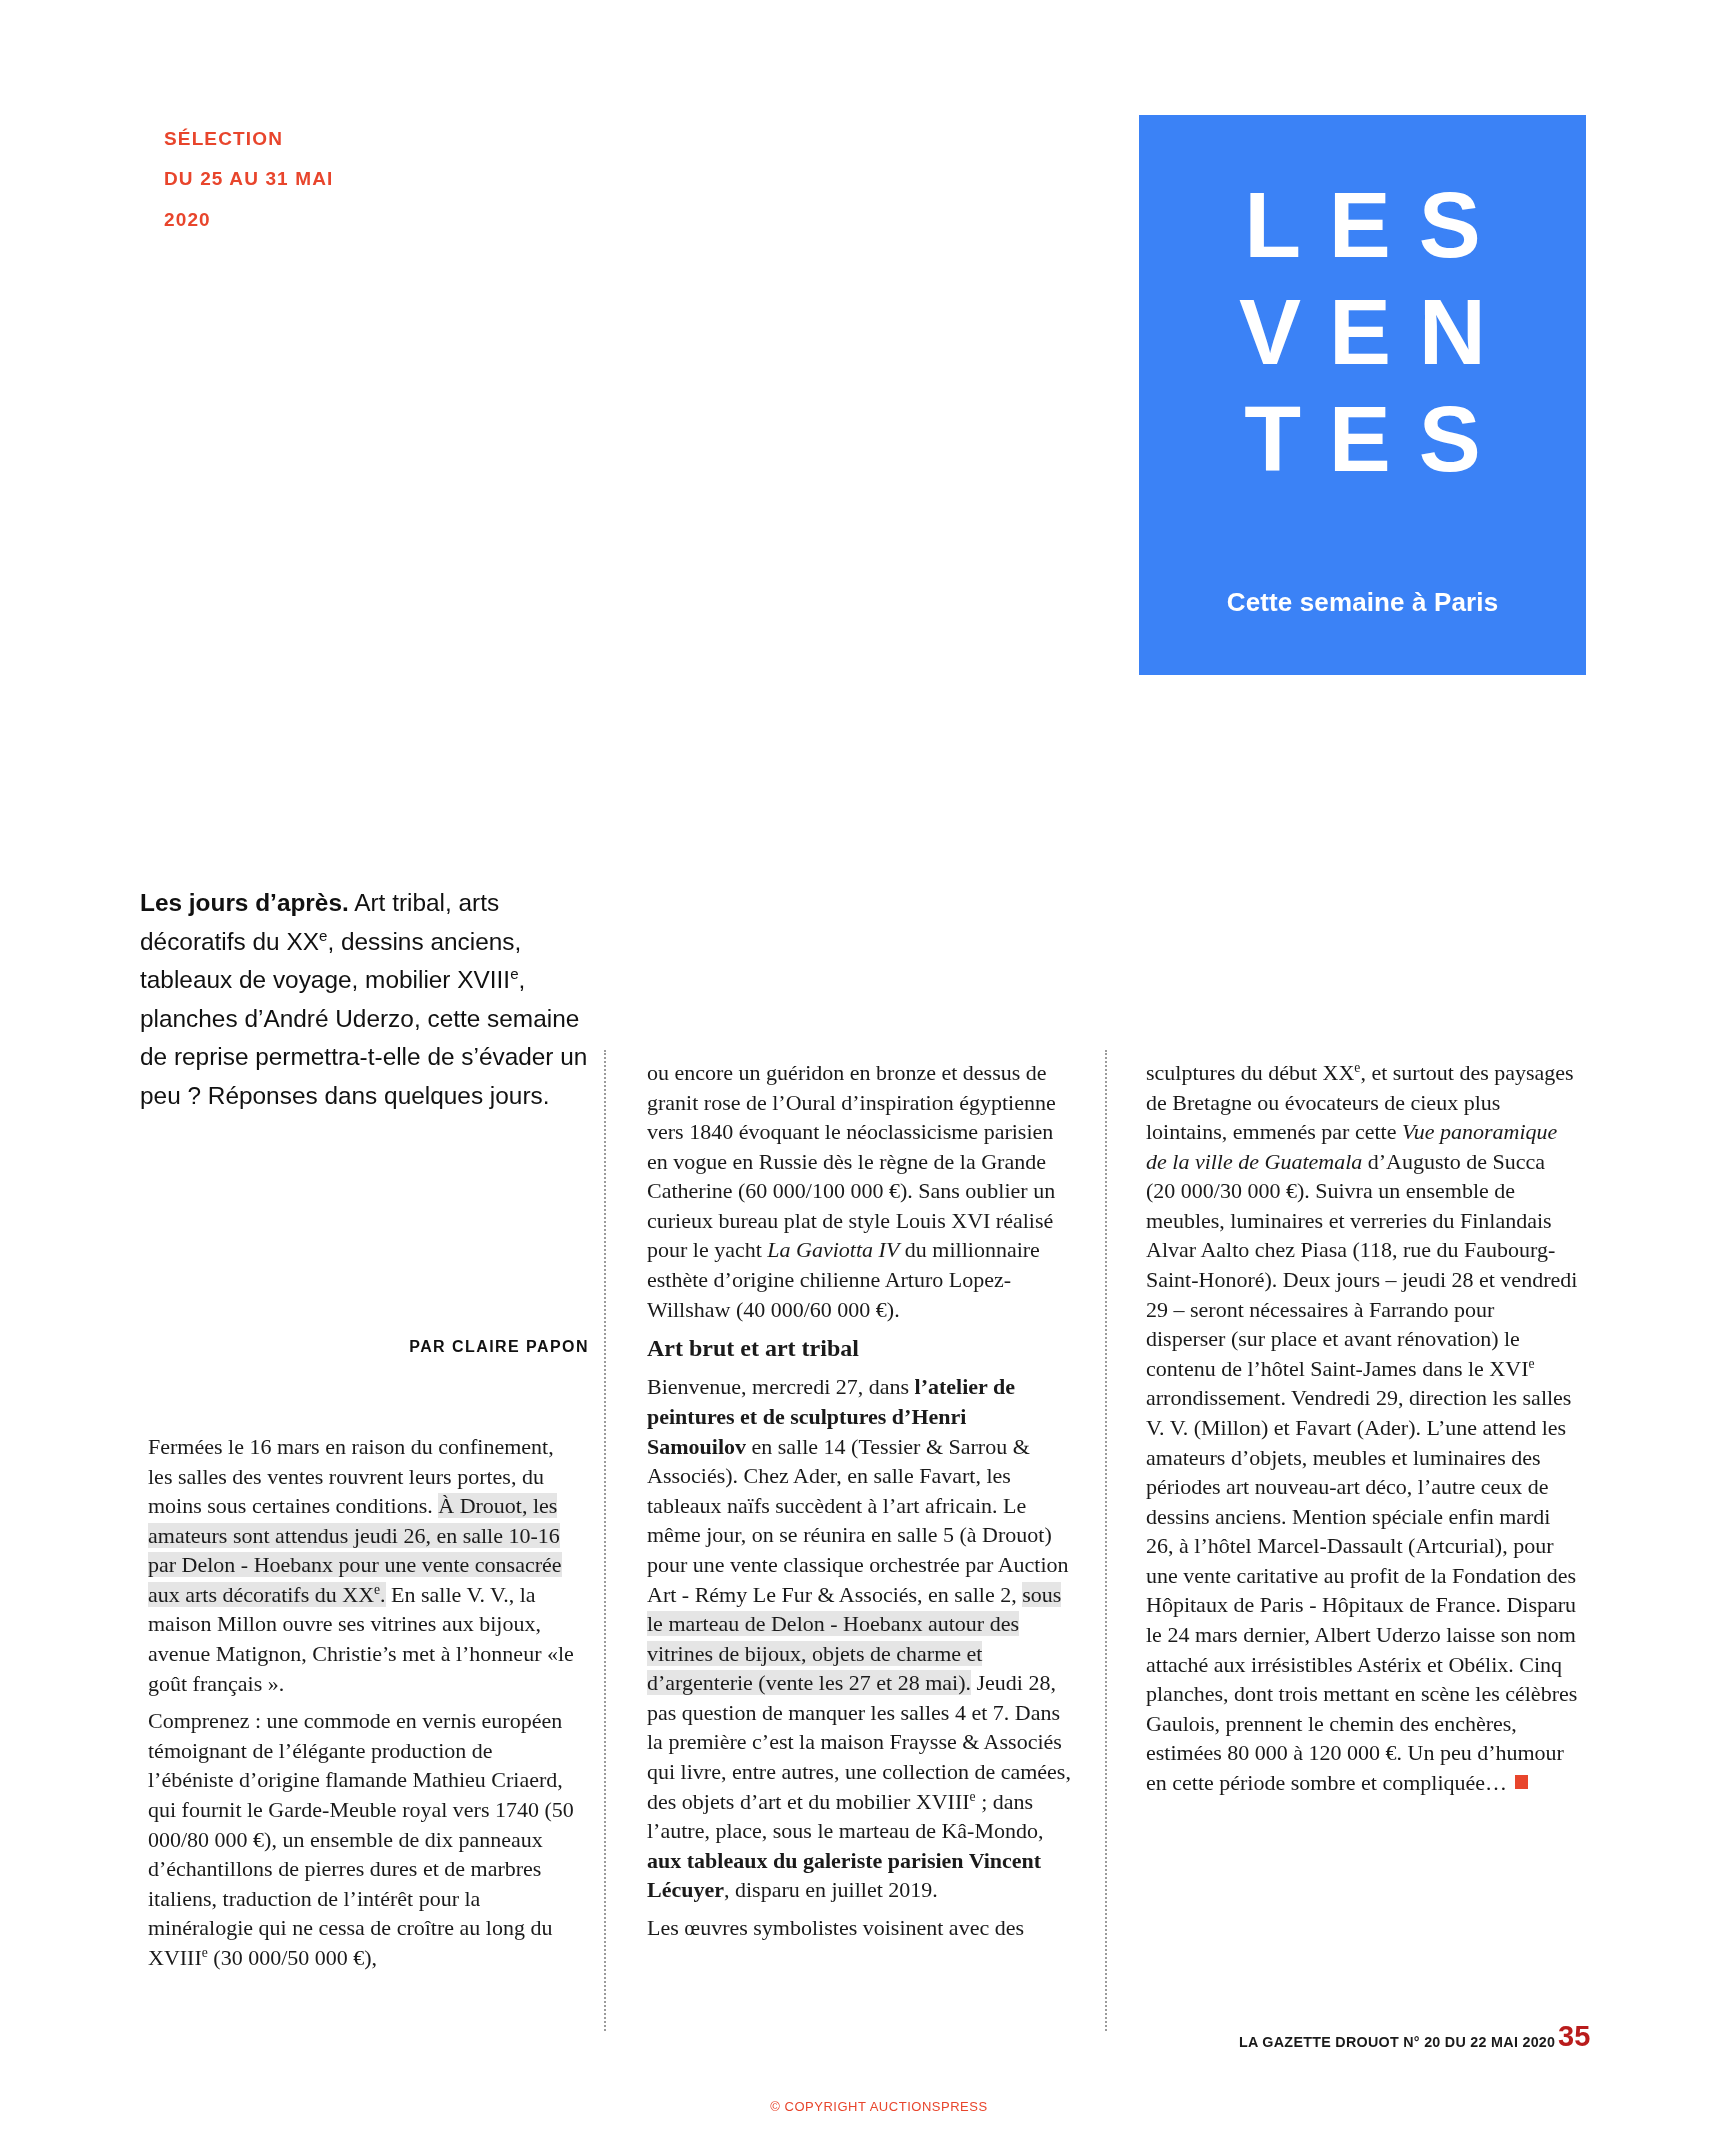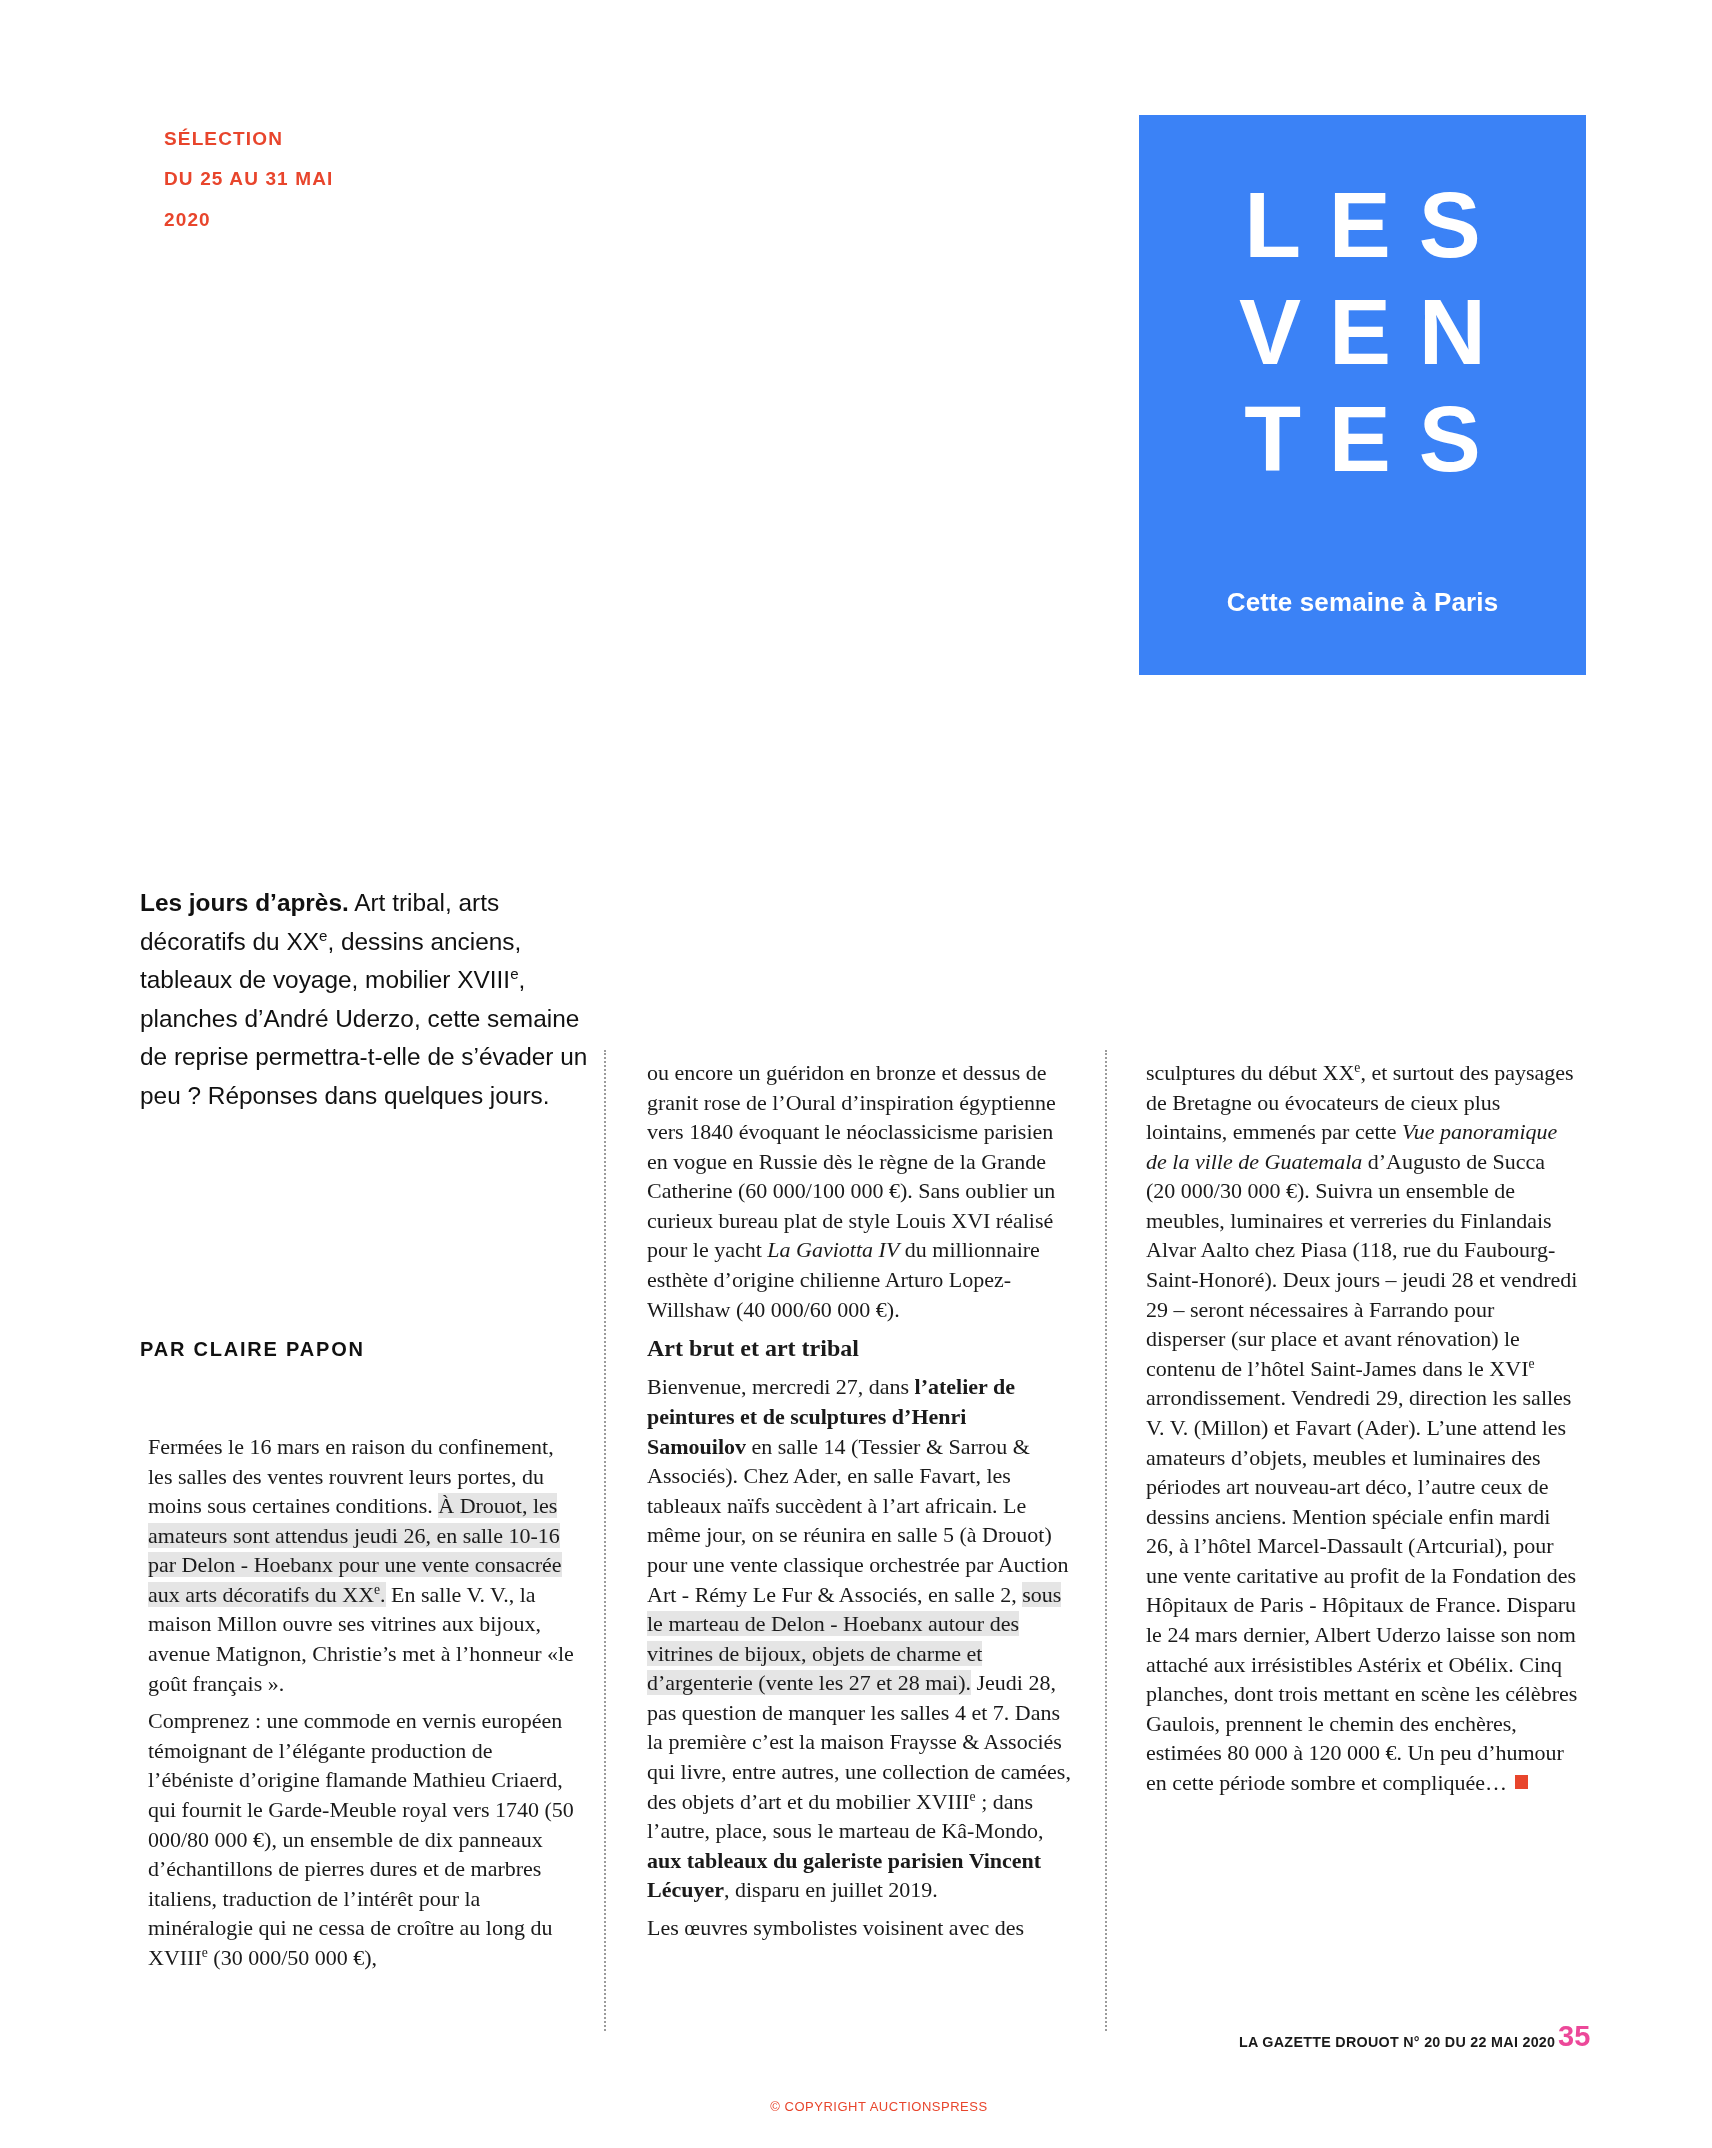--- a/index.html
+++ b/index.html
@@ -83,23 +83,24 @@
   .standfirst .lede { font-weight: bold; }
   .standfirst sup { font-size: 0.62em; vertical-align: super; }
 
   .byline {
     position: absolute;
     left: 140px;
     top: 1338px;
     width: 449px;
     font-family: "Liberation Sans", sans-serif;
     font-weight: bold;
-    font-size: 20px;
+    font-size: 16px;
     letter-spacing: 0.09em;
     color: #111;
+    text-align: right;
   }
 
   
   .col {
     position: absolute;
     font-size: 22px;
     line-height: 1.345;
     text-align: left;
   }
   .col p { margin: 8px; }
@@ -148,21 +149,21 @@
     letter-spacing: 0.02em;
     color: #1a1a1a;
   }
   .folio {
     position: absolute;
     left: 1558px;
     top: 2020px;
     font-family: "Liberation Sans", sans-serif;
     font-weight: bold;
     font-size: 29px;
-    color: #ec4899;
+    color: #b91c1c;
   }
   .copyright {
     position: absolute;
     left: 0; right: 0;
     top: 2099px;
     text-align: center;
     font-family: "Liberation Sans", sans-serif;
     font-size: 13px;
     letter-spacing: 0.04em;
     color: #e8452c;

